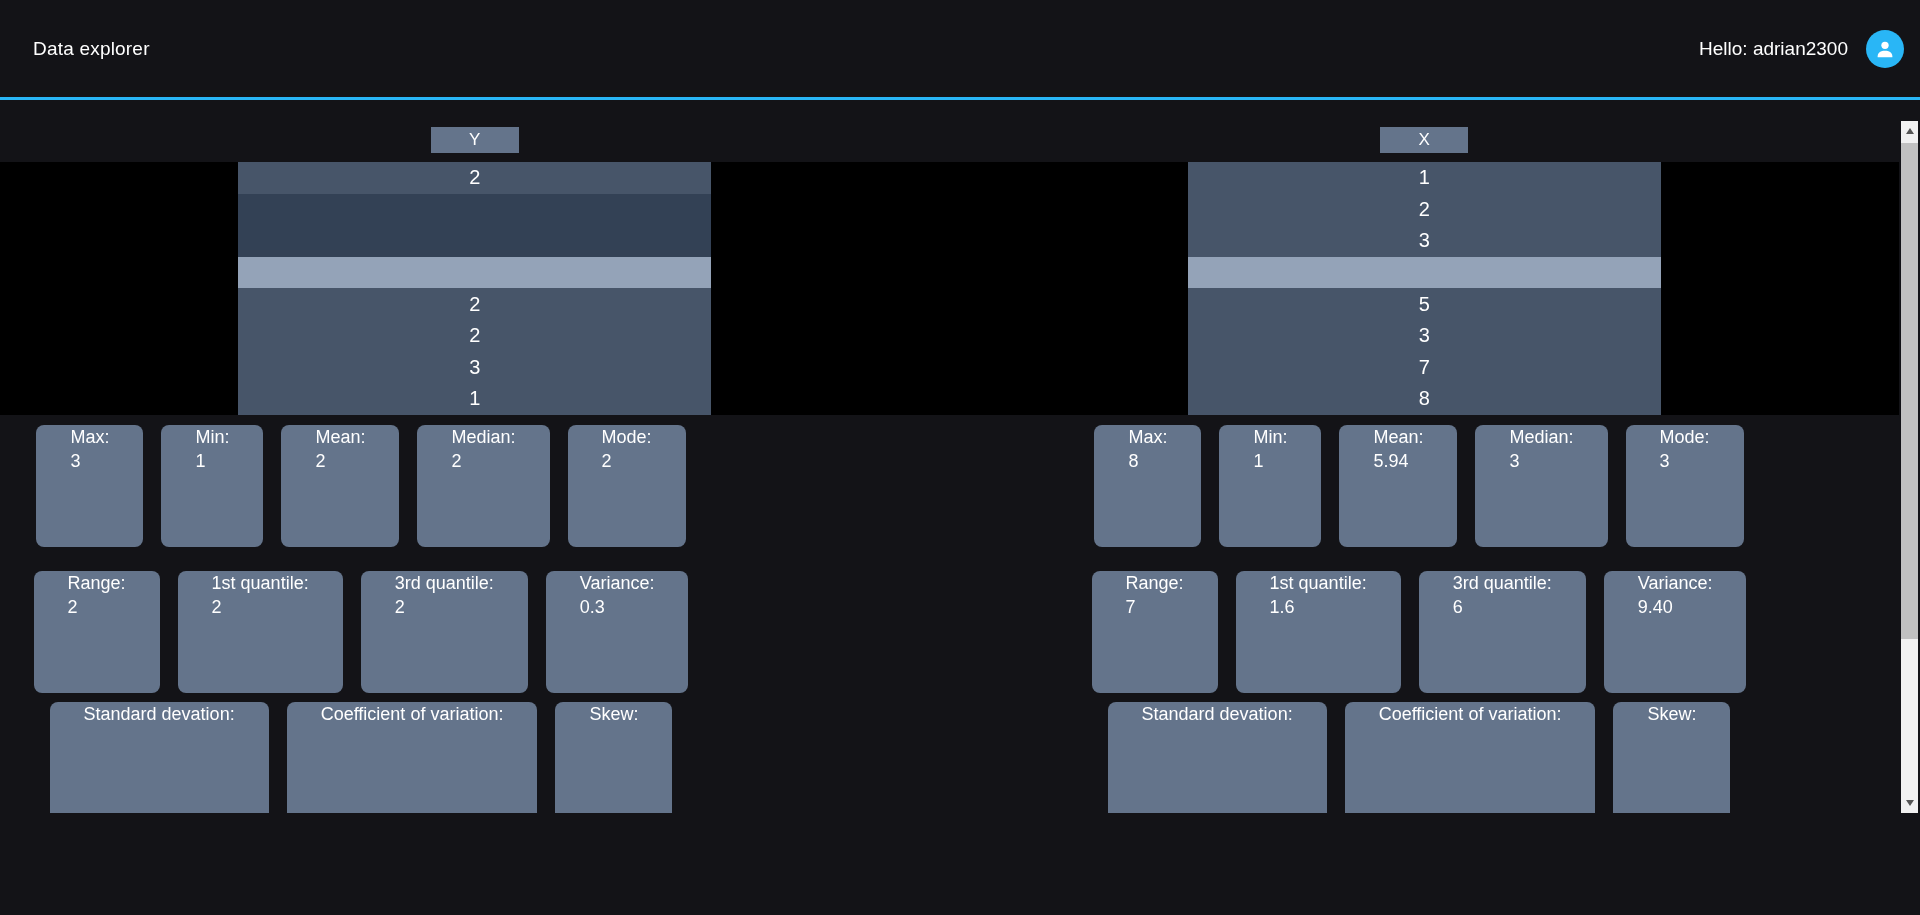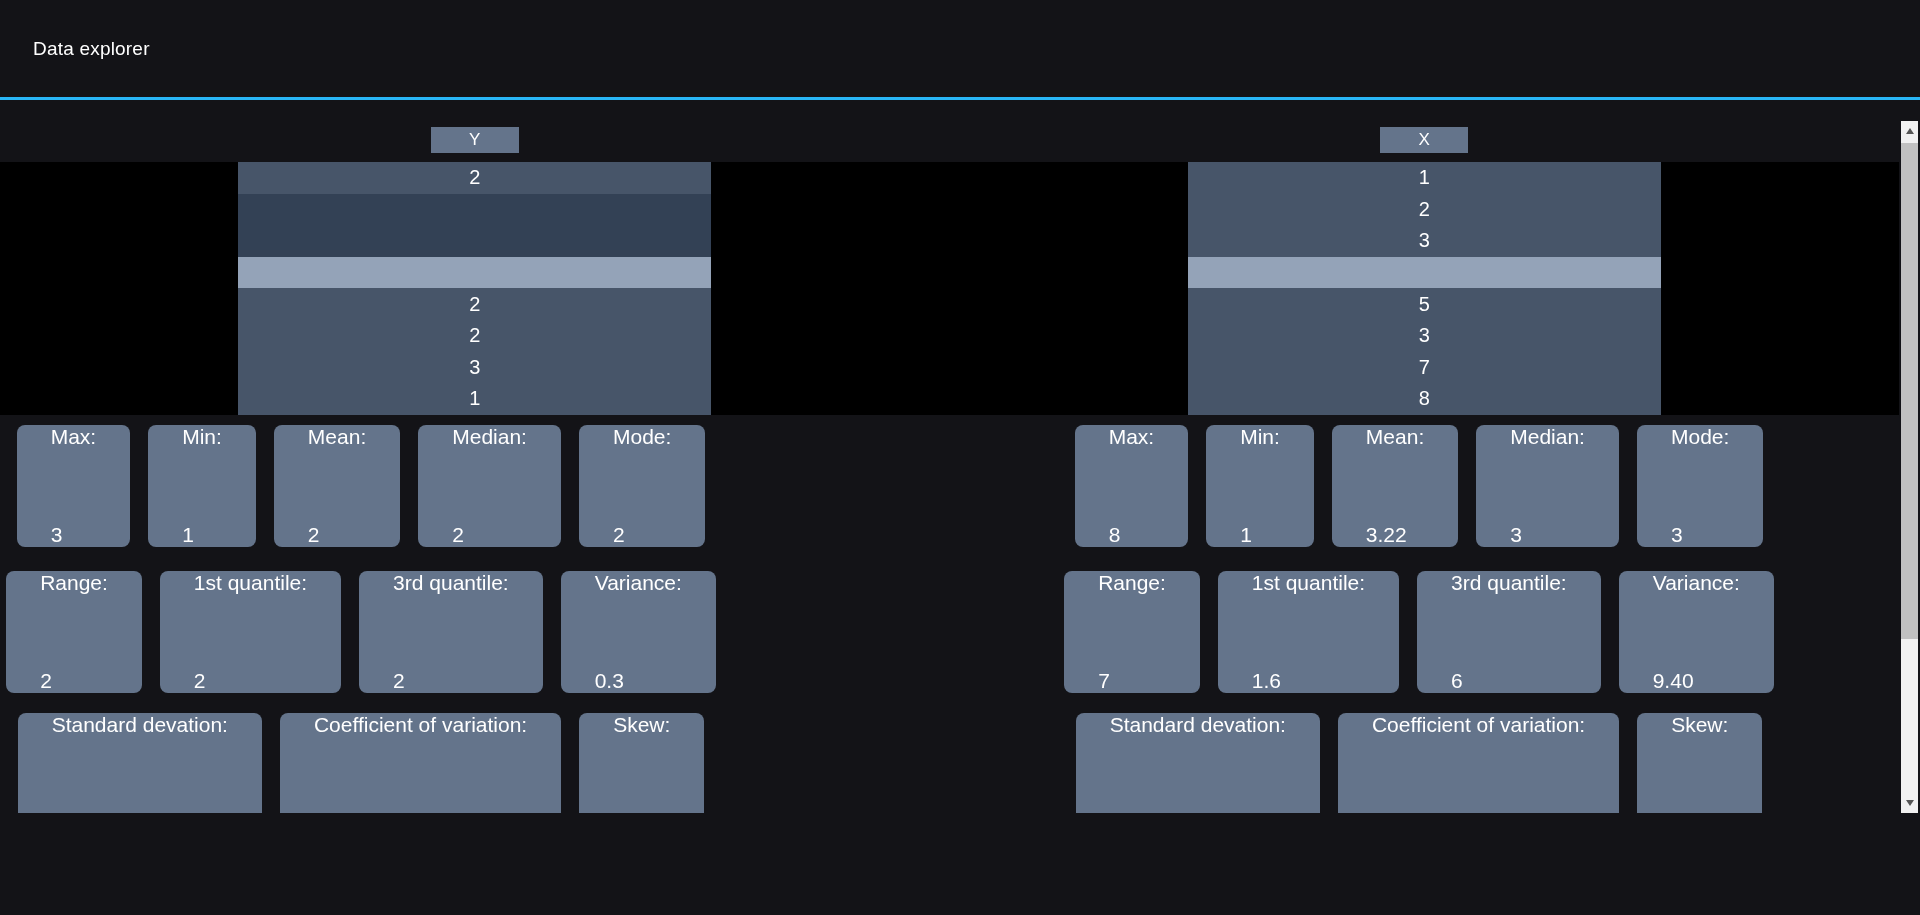--- a/index.html
+++ b/index.html
@@ -73,28 +73,28 @@
 
   
   .stats-area {
     display:flex; justify-content:space-between;
     margin-top:10px;
     padding-right:119px;
   }
   .stat-group { width:722px; }
   .stat-row { display:flex; justify-content:center; gap:18px; }
   .stat-row.r2 { margin-top:24px; }
-  .stat-row.r3 { margin-top:20px; }
+  .stat-row.r3 { margin-top:9px; }
   .card {
     background:#64748b;
     border-radius:8px;
     height:122px;
     padding:0 34px;
-    display:flex; flex-direction:column; justify-content:space-between;
-    font-size:21px; line-height:24px;
+    display:flex; flex-direction:column; justify-content:flex-start;
+    font-size:18px; line-height:24px;
     white-space:nowrap;
   }
   .card-value { min-height:24px; }
 
   
   .scrollbar {
     position:absolute; top:0; right:2px;
     width:17px; height:692px;
     background:#f1f1f1;
   }
@@ -120,20 +120,29 @@
     width:17px; height:496px;
     background:#c1c1c1;
     cursor:pointer;
   }
 </style>
 </head>
 <body>
 
 <header>
   <div class="app-title">Data explorer</div>
+  <div class="header-right">
+    <span>Hello: adrian2300</span>
+    <div class="avatar">
+      <svg width="22" height="22" viewBox="0 0 24 24">
+        <circle cx="12" cy="8" r="4" fill="#ffffff"></circle>
+        <path d="M4 20c0-4 3.6-6 8-6s8 2 8 6v1H4z" fill="#ffffff"></path>
+      </svg>
+    </div>
+  </div>
 </header>
 
 <div class="gap-under-header"></div>
 
 <main>
 
 
   <div class="halves chips-row">
     <div class="half">
       <div class="chip">Y</div>
@@ -234,21 +243,21 @@
         <div class="card">
           <div class="card-label">Max:</div>
           <div class="card-value">8</div>
         </div>
         <div class="card">
           <div class="card-label">Min:</div>
           <div class="card-value">1</div>
         </div>
         <div class="card">
           <div class="card-label">Mean:</div>
-          <div class="card-value">3.22</div>
+          <div class="card-value">5.94</div>
         </div>
         <div class="card">
           <div class="card-label">Median:</div>
           <div class="card-value">3</div>
         </div>
         <div class="card">
           <div class="card-label">Mode:</div>
           <div class="card-value">3</div>
         </div>
       </div>

